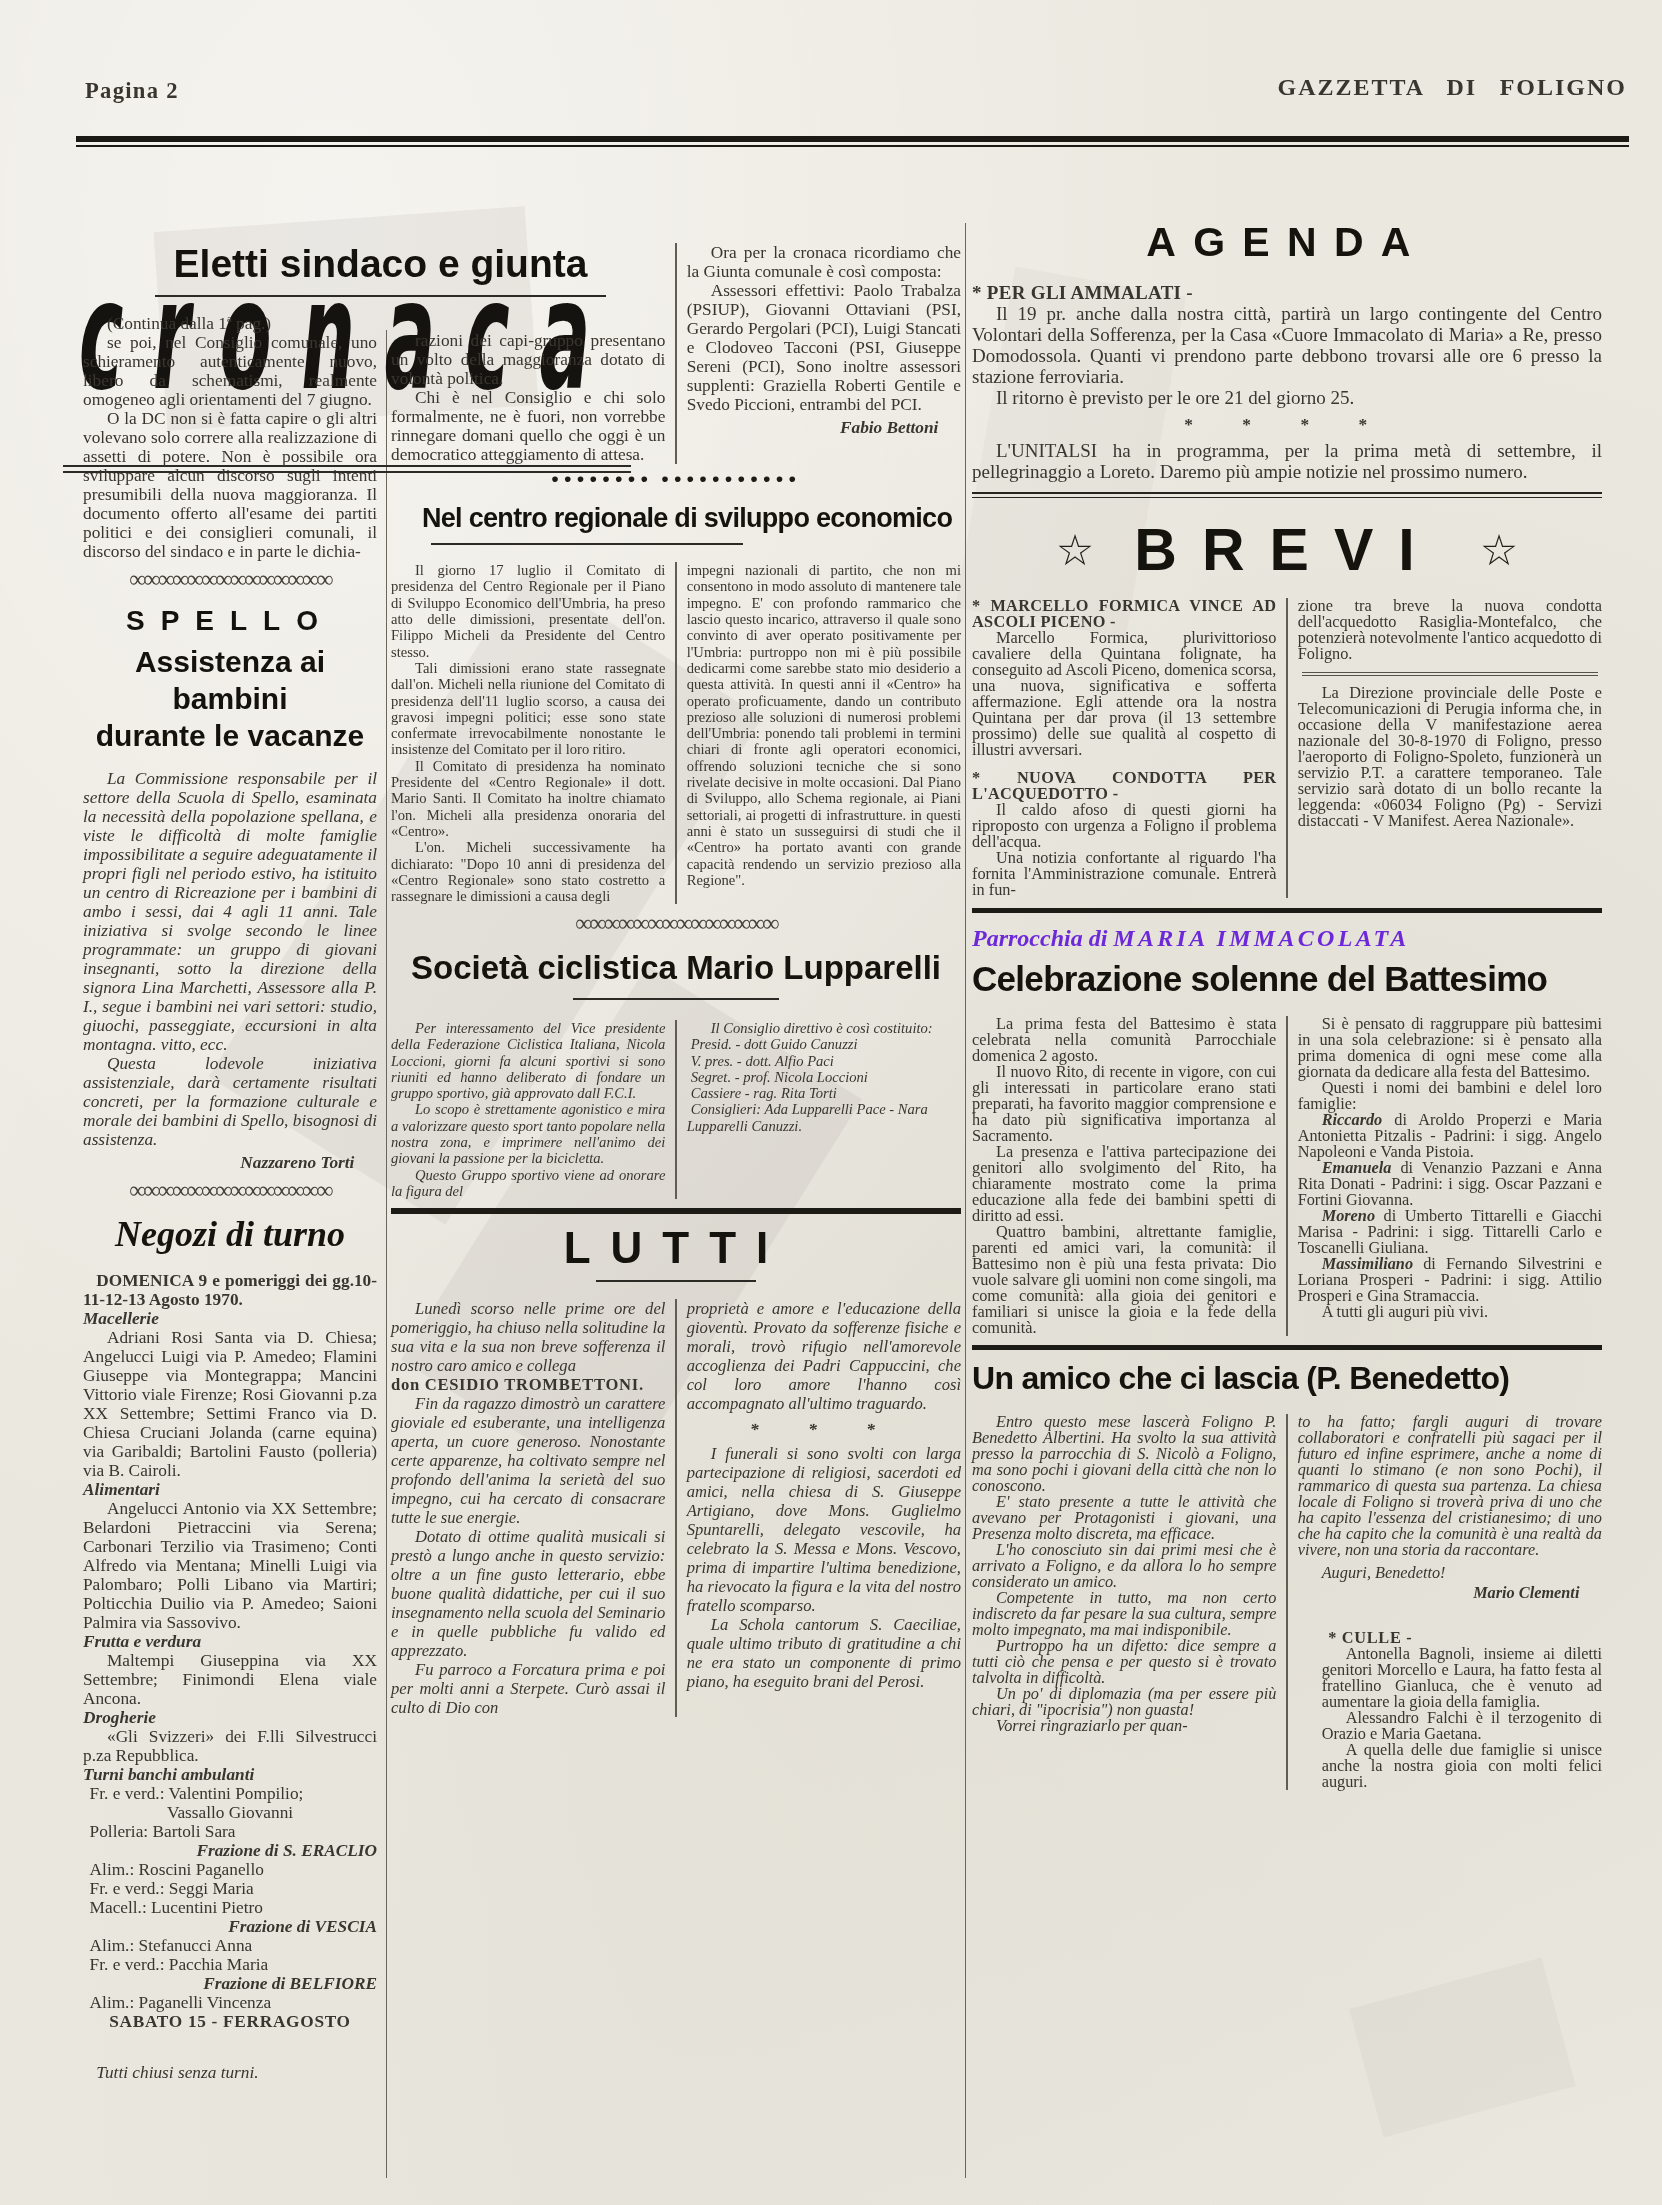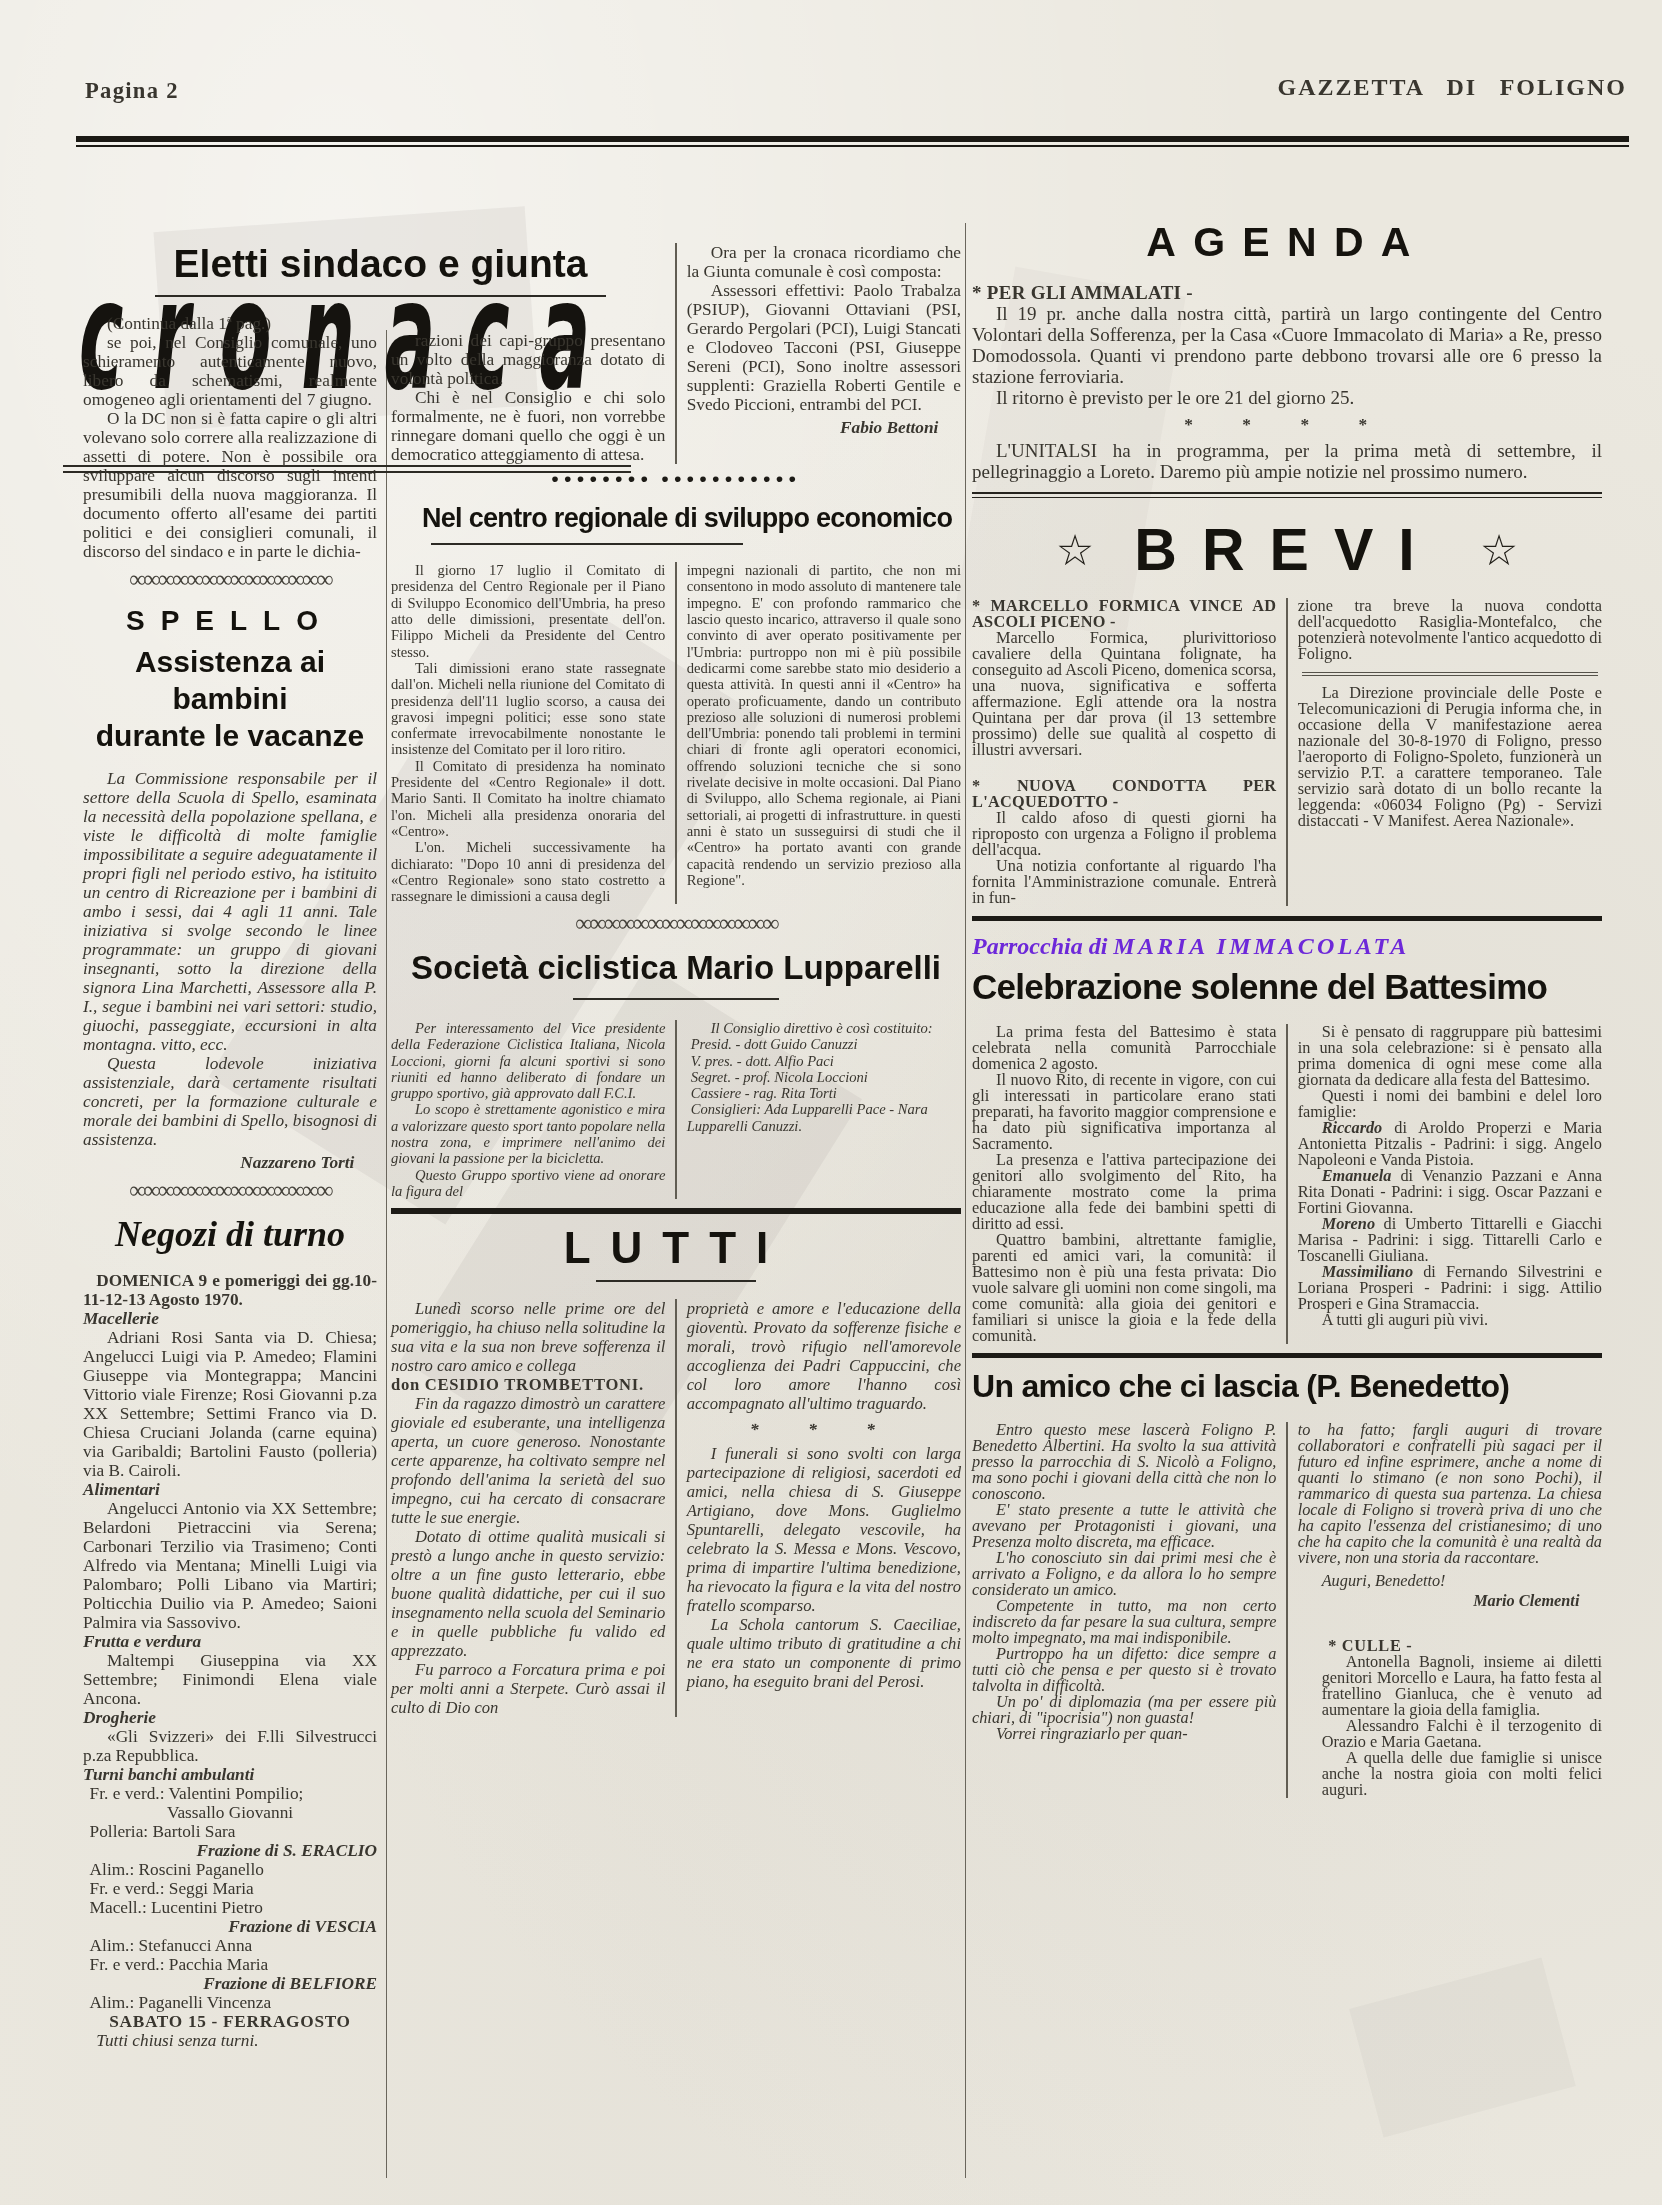--- a/index.html
+++ b/index.html
@@ -75,21 +75,21 @@
   .rail{position:absolute;left:83px;top:314px;width:294px;}
   .spello-kicker{font-family:"Liberation Sans", sans-serif;font-weight:bold;font-size:28px;letter-spacing:16px;text-align:center;color:#14120d;margin:9.3px 0 6.6px;}
   .spello-title{font-family:"Liberation Sans", sans-serif;font-weight:bold;font-size:30px;line-height:37px;text-align:center;color:#14120d;margin:0 0 14.6px;}
   .negozi-title{font-weight:bold;font-style:italic;font-size:36px;text-align:center;margin:6.6px 0 16px;color:#15130e;}
   .ng-intro{font-weight:bold;text-indent:13.3px;}
   .ng-label{font-style:italic;font-weight:bold;text-indent:0;}
   .ng-line{text-indent:6.6px;text-align:left;}
   .ng-center{text-align:center;text-indent:0;}
   .fraz{text-align:right;font-style:italic;font-weight:bold;text-indent:0;}
   .sabato{text-align:center;font-weight:bold;text-indent:0;letter-spacing:0.7px;}
-  .chiusi{font-style:italic;text-indent:13.3px;text-align:left;}
+  .chiusi{font-style:italic;text-indent:13.3px;text-align:left;margin-top:32px;}
 
   
   .middle{position:absolute;left:391px;top:243px;width:570px;}
   .padTop{padding-top:88px;}
   .centro-title{font-size:27px;letter-spacing:-0.7px;margin:12px 0 0 31px;white-space:nowrap;}
   .centro-ul{width:312px;height:2px;background:#2c2a24;margin:9.3px 0 17.3px 40px;}
   .cicl-title{font-size:33px;text-align:center;margin:10.6px 0 0;}
   .cicl-ul{width:206px;height:2px;background:#2c2a24;margin:10.6px auto 20px;}
   .lutti-title{font-size:44px;letter-spacing:20px;text-align:center;margin:6.6px 0 0;}
   .lutti-ul{width:160px;height:2px;background:#2c2a24;margin:6.6px auto 17.3px;}
@@ -103,21 +103,21 @@
   .brevi-header{display:flex;align-items:center;justify-content:center;gap:40px;margin:22.6px 0 18.6px;}
   .brevi-word{font-family:"Liberation Sans", sans-serif;font-weight:bold;font-size:59px;letter-spacing:25px;color:#15130e;line-height:1;}
   .star{font-size:43px;color:#221f19;line-height:1;}
   .kicker{font-style:italic;font-weight:bold;font-size:24px;margin:12px 0 6.6px;color:#6d28d9;}
   .kicker .kcaps{letter-spacing:3.3px;}
   .batt-title{font-size:35px;letter-spacing:-0.7px;margin:2.7px 0 17.3px;}
   .amico-title{font-size:32px;letter-spacing:-0.7px;margin:6.6px 0 17.3px;}
   .baby-name{font-weight:bold;}
   .culle-head{font-weight:bold;text-indent:6.6px;letter-spacing:0.7px;margin-top:29px;}
   .mt{margin-top:6.6px;}
-  .mt2{margin-top:20px;}
+  .mt2{margin-top:12px;}
 </style>
 </head>
 <body>
 
 <div class="page">
 
   <div class="smudge s1"></div>
   <div class="smudge s2"></div>
   <div class="smudge s3"></div>
   <div class="smudge s4"></div>

